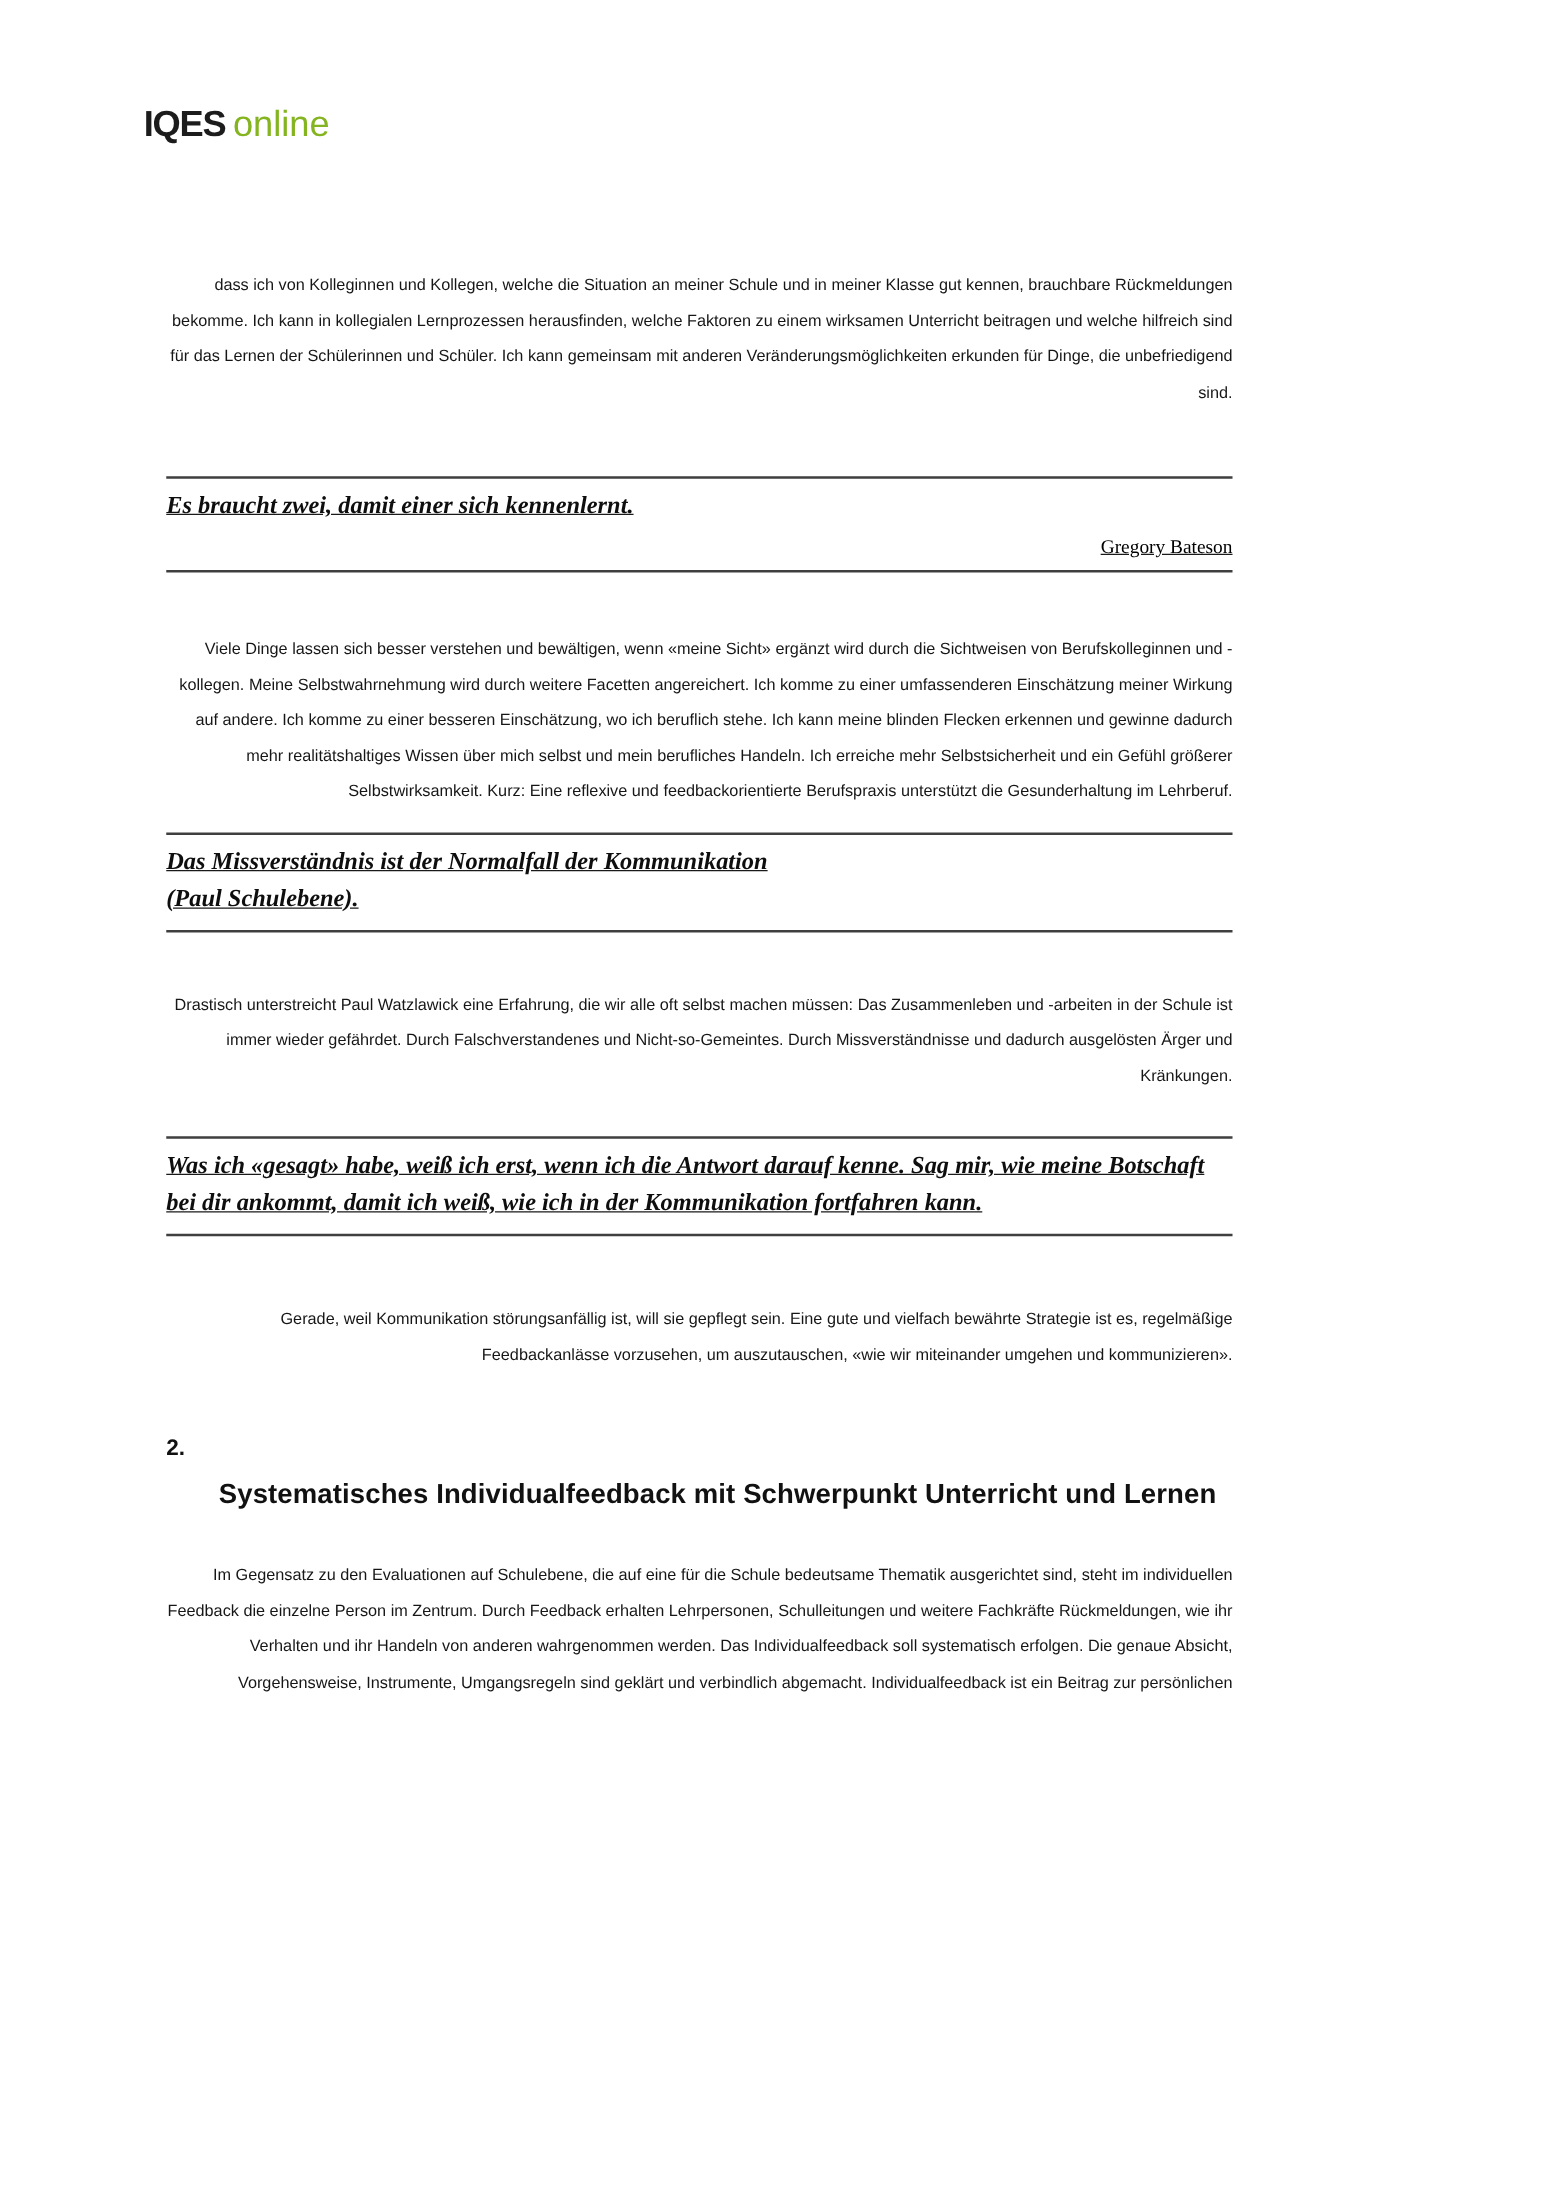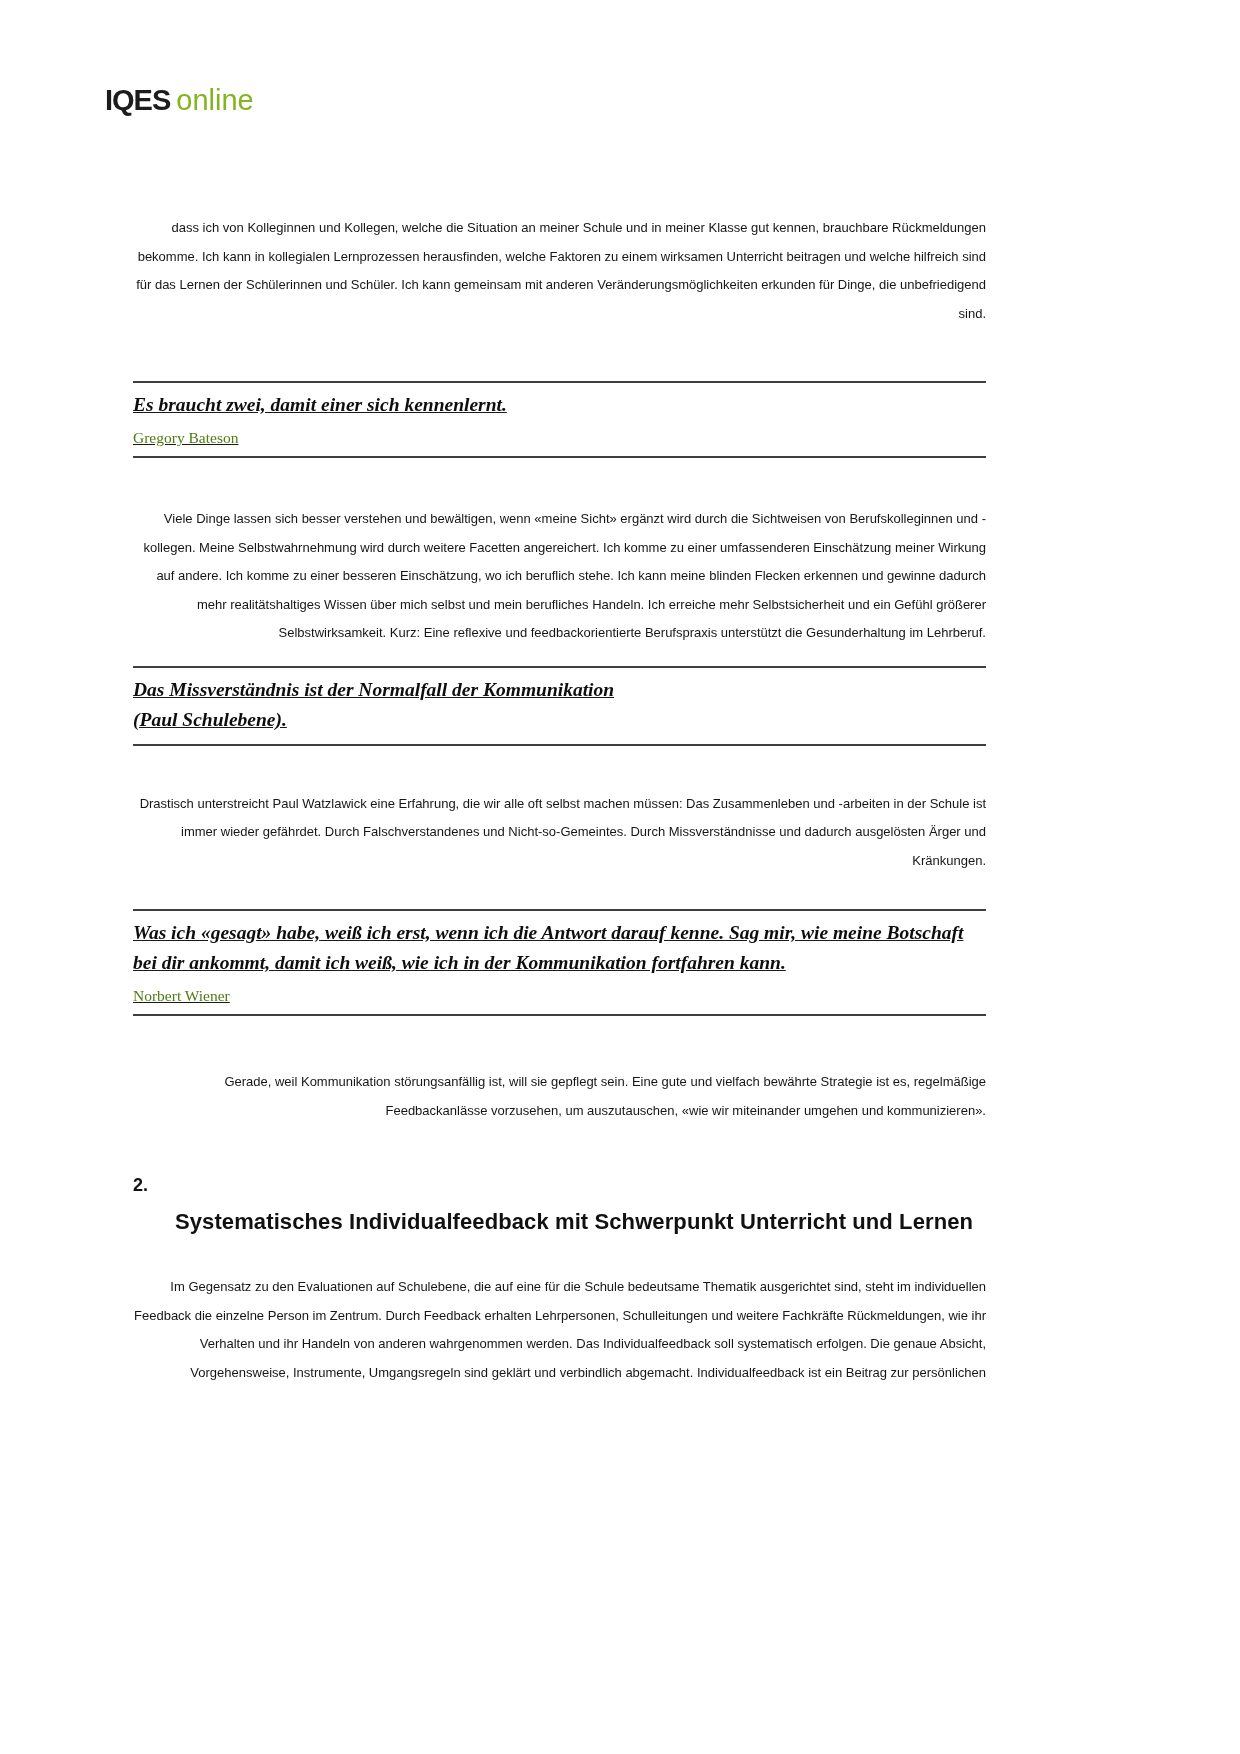--- a/index.html
+++ b/index.html
@@ -11,21 +11,21 @@
     background: #ffffff;
     font-family: "Liberation Sans", sans-serif;
     color: #1a1a1a;
     overflow: hidden;
     margin: 0 auto;
   }
   
   .header {
     position: absolute;
     top: 84px;
-    left: 105px;
+    left: 115px;
     display: flex;
     align-items: baseline;
     white-space: nowrap;
   }
   .logo-iqes {
     font-size: 29px;
     font-weight: bold;
     letter-spacing: -1px;
     color: #1c1c1c;
   }
@@ -74,22 +74,23 @@
     font-size: 19.5px;
     line-height: 30px;
     font-weight: bold;
     font-style: italic;
     color: #0e0e0e;
   }
   .quote-attribution {
     font-size: 15.5px;
     font-weight: normal;
     font-style: normal;
-    color: #4d7c0f;
+    color: #000000;
     margin-top: 9px;
+    text-align: right;
   }
   
   .section-heading {
     display: flex;
     margin-top: 46px;
     color: #111111;
   }
   .section-number {
     font-size: 18px;
     font-weight: bold;
@@ -138,21 +139,20 @@
 
     <div class="quote q2">
       <div class="quote-text">Das Missverständnis ist der Normalfall der Kommunikation</div>
       <div class="quote-text">(Paul Schulebene).</div>
     </div>
 
     <p class="body-text p3">Drastisch unterstreicht Paul Watzlawick eine Erfahrung, die wir alle oft selbst machen müssen: Das Zusammenleben und -arbeiten in der Schule ist immer wieder gefährdet. Durch Falschverstandenes und Nicht-so-Gemeintes. Durch Missverständnisse und dadurch ausgelösten Ärger und Kränkungen.</p>
 
     <div class="quote q3">
       <div class="quote-text">Was ich «gesagt» habe, weiß ich erst, wenn ich die Antwort darauf kenne. Sag mir, wie meine Botschaft bei dir ankommt, damit ich weiß, wie ich in der Kommunikation fortfahren kann.</div>
-      <div class="quote-attribution">Norbert Wiener</div>
     </div>
 
     <p class="body-text p4">Gerade, weil Kommunikation störungsanfällig ist, will sie gepflegt sein. Eine gute und vielfach bewährte Strategie ist es, regelmäßige Feedbackanlässe vorzusehen, um auszutauschen, «wie wir miteinander umgehen und kommunizieren».</p>
 
     <div class="section-heading">
       <span class="section-number">2.</span>
       <span class="section-title">Systematisches Individualfeedback mit Schwerpunkt Unterricht und Lernen</span>
     </div>
 
     <p class="body-text p5">Im Gegensatz zu den Evaluationen auf Schulebene, die auf eine für die Schule bedeutsame Thematik ausgerichtet sind, steht im individuellen Feedback die einzelne Person im Zentrum. Durch Feedback erhalten Lehrpersonen, Schulleitungen und weitere Fachkräfte Rückmeldungen, wie ihr Verhalten und ihr Handeln von anderen wahrgenommen werden. Das Individualfeedback soll systematisch erfolgen. Die genaue Absicht, Vorgehensweise, Instrumente, Umgangsregeln sind geklärt und verbindlich abgemacht. Individualfeedback ist ein Beitrag zur persönlichen</p>

